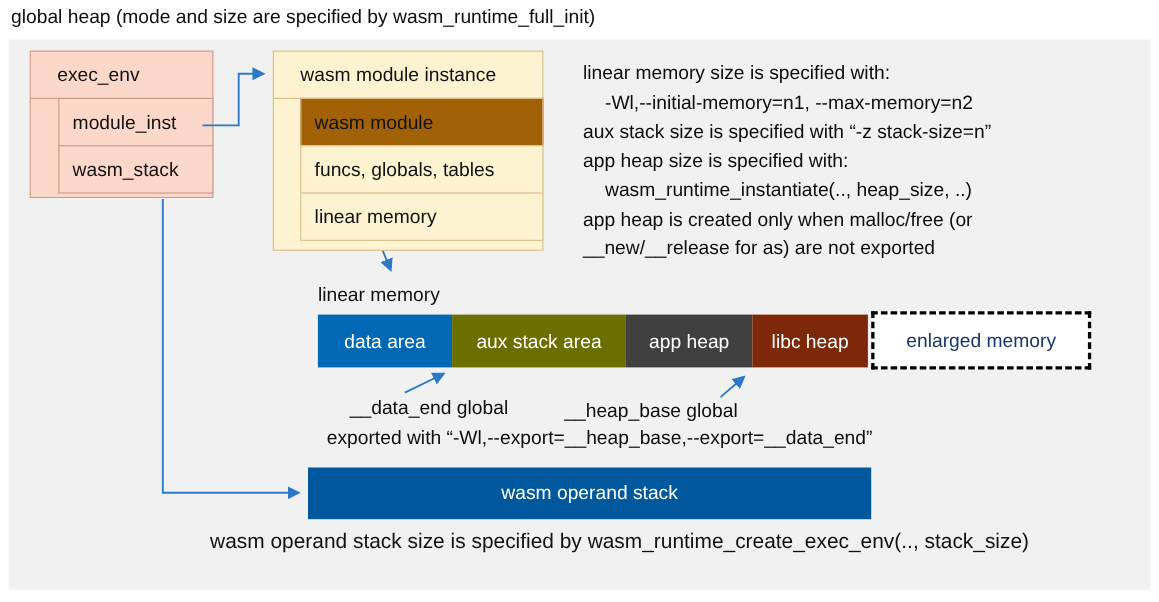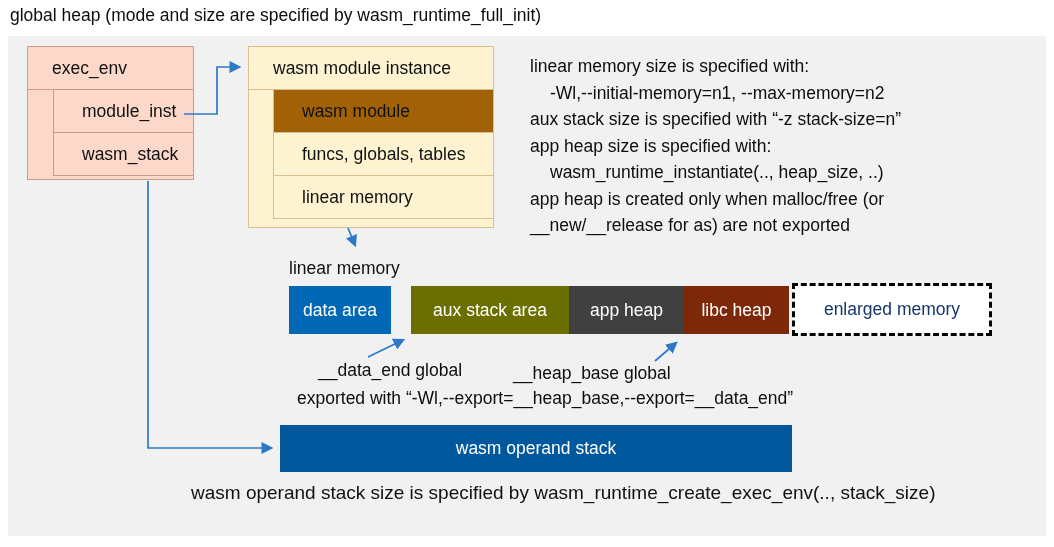--- a/index.html
+++ b/index.html
@@ -41,21 +41,21 @@
     padding-left: 24px;
     font-size: 17.5px;
     border-bottom: 1px solid;
     border-color: inherit;
     white-space: nowrap;
   }
   .struct-row {
     position: absolute;
     height: 44px;
     line-height: 42px;
-    padding-left: 28px;
+    padding-left: 12px;
     font-size: 17.5px;
     border: 1px solid;
     white-space: nowrap;
   }
 
   
   .notes {
     position: absolute;
     left: 530px; top: 53px;
     font-size: 17.5px;
@@ -152,21 +152,21 @@
     <div class="indent">-Wl,--initial-memory=n1, --max-memory=n2</div>
     <div>aux stack size is specified with “-z stack-size=n”</div>
     <div>app heap size is specified with:</div>
     <div class="indent">wasm_runtime_instantiate(.., heap_size, ..)</div>
     <div>app heap is created only when malloc/free (or</div>
     <div>__new/__release for as) are not exported</div>
   </div>
 
   <div class="lm-label">linear memory</div>
 
-  <div class="seg" style="left: 289px; width: 102px; background: rgb(0, 104, 181);">data area</div>
+  <div class="seg" style="left: 289px; width: 122px; background: rgb(0, 104, 181);">data area</div>
   <div class="seg" style="left: 411px; width: 158px; background: rgb(106, 111, 0);">aux stack area</div>
   <div class="seg" style="left: 569px; width: 115px; background: #404040;">app heap</div>
   <div class="seg" style="left: 684px; width: 105px; background: rgb(125, 40, 8);">libc heap</div>
   <div class="enlarged">enlarged memory</div>
 
   <div class="free-label" style="left:318px; top:360px;">__data_end global</div>
   <div class="free-label" style="left:513px; top:363px;">__heap_base global</div>
   <div class="free-label" style="left:297px; top:388px;">exported with “-Wl,--export=__heap_base,--export=__data_end”</div>
 
   <div class="operand-bar">wasm operand stack</div>

